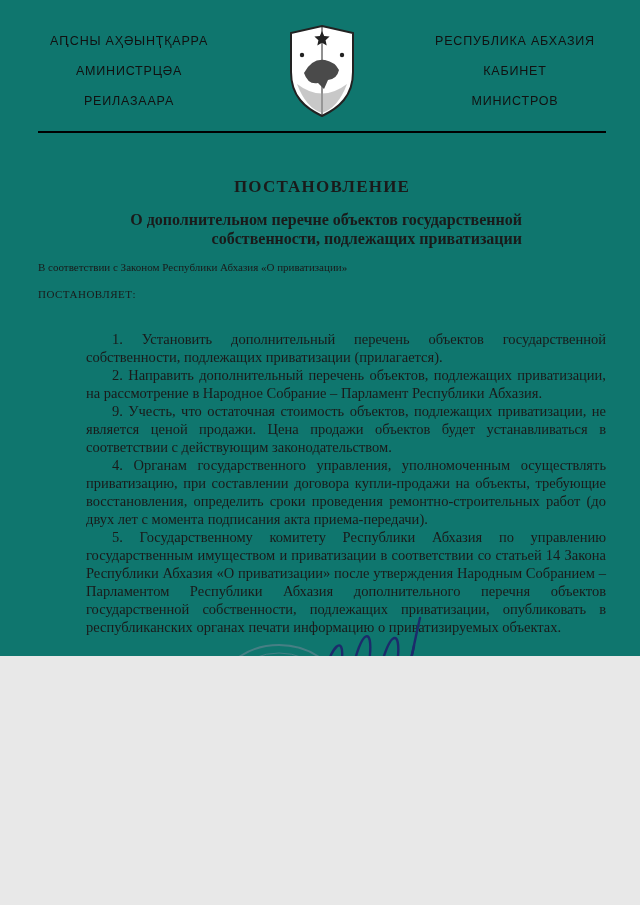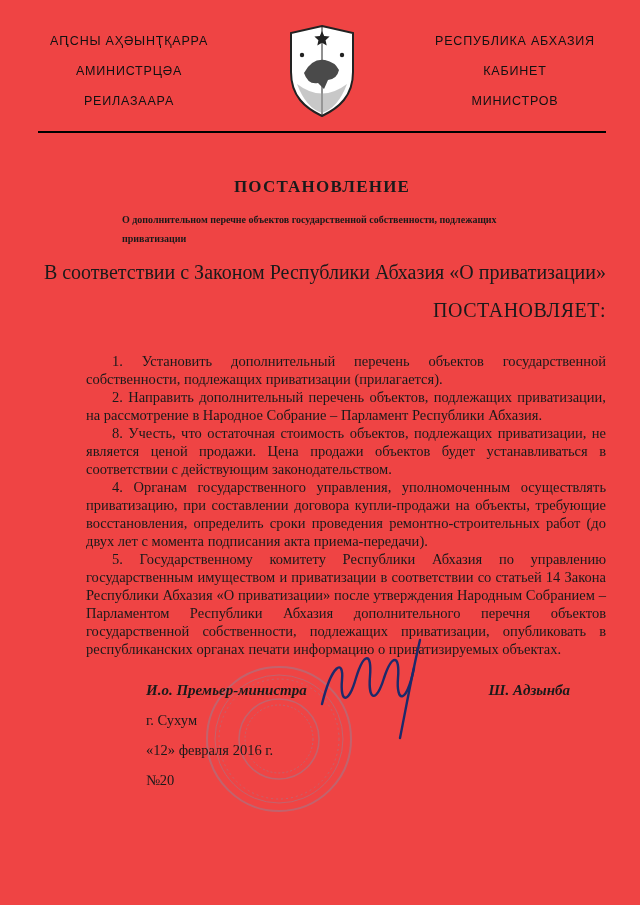--- a/index.html
+++ b/index.html
@@ -1,40 +1,40 @@
 <!DOCTYPE html>
 <html><head>
 <meta charset="utf-8">
 <style>
   html,body{margin:0;padding:0;background:#e8e8e8;}
   .page{
-    width:640px;height:905px;margin:0 auto;background:#ef4444;
+    width:640px;height:656px;margin:0 auto;background:#0f766e;
     color:#1a1a1a;position:relative;box-sizing:border-box;
     padding:26px 34px 0 38px;overflow:hidden;
     font-family:"Liberation Serif","DejaVu Serif",serif;
   }
   
   .doc-header{display:flex;justify-content:space-between;align-items:flex-start;}
   .header-col{
     width:182px;text-align:center;
     font-family:"Liberation Sans","DejaVu Sans",sans-serif;
     font-size:12.5px;letter-spacing:.8px;line-height:30px;color:#111;
   }
   .emblem{width:70px;height:94px;margin-top:-2px;}
   .rule{border-top:2px solid #000;margin-top:13px;}
   
   .doc-title{
     text-align:center;font-weight:bold;font-size:17px;letter-spacing:1.2px;
     margin:44px 0 0 0;
   }
   .doc-subtitle{
-    text-align:left;font-weight:bold;font-size:10px;line-height:19px;
+    text-align:right;font-weight:bold;font-size:16px;line-height:19px;
     max-width:400px;margin:13px auto 0 auto;
   }
-  .centered{text-align:right;font-size:20px;margin:13px 0 0 0;}
+  .centered{text-align:left;font-size:11px;margin:13px 0 0 0;}
   .issuer{font-weight:bold;margin-top:15px;}
   .decree{font-weight:normal;margin-top:15px;letter-spacing:.5px;}
   
   .doc-body{margin:30px 0 0 48px;}
   .doc-body p{
     font-size:14.5px;line-height:18px;text-align:justify;text-indent:26px;
     margin:0;
   }
   
   .signature-area{position:relative;margin:24px 0 0 108px;width:424px;}
@@ -82,21 +82,21 @@
   <h2 class="doc-subtitle">О дополнительном перечне объектов государственной собственности, подлежащих приватизации</h2>
 
   <p class="centered">В соответствии с Законом Республики Абхазия «О приватизации»</p>
 
 
   <p class="centered decree">ПОСТАНОВЛЯЕТ:</p>
 
   <div class="doc-body">
     <p>1. Установить дополнительный перечень объектов государственной собственности, подлежащих приватизации (прилагается).</p>
     <p>2. Направить дополнительный перечень объектов, подлежащих приватизации, на рассмотрение в Народное Собрание – Парламент Республики Абхазия.</p>
-    <p>8. Учесть, что остаточная стоимость объектов, подлежащих приватизации, не является ценой продажи. Цена продажи объектов будет устанавливаться в соответствии с действующим законодательством.</p>
+    <p>9. Учесть, что остаточная стоимость объектов, подлежащих приватизации, не является ценой продажи. Цена продажи объектов будет устанавливаться в соответствии с действующим законодательством.</p>
     <p>4. Органам государственного управления, уполномоченным осуществлять приватизацию, при составлении договора купли-продажи на объекты, требующие восстановления, определить сроки проведения ремонтно-строительных работ (до двух лет с момента подписания акта приема-передачи).</p>
     <p>5. Государственному комитету Республики Абхазия по управлению государственным имуществом и приватизации в соответствии со статьей 14 Закона Республики Абхазия «О приватизации» после утверждения Народным Собранием – Парламентом Республики Абхазия дополнительного перечня объектов государственной собственности, подлежащих приватизации, опубликовать в республиканских органах печати информацию о приватизируемых объектах.</p>
   </div>
 
   <div class="signature-area">
 
     <div class="stamp">
       <svg viewBox="0 0 150 150" width="150" height="150" aria-hidden="true">
         <g fill="none" stroke="#8a8aa0">
           <circle cx="75" cy="75" r="72" stroke-width="2"></circle>

